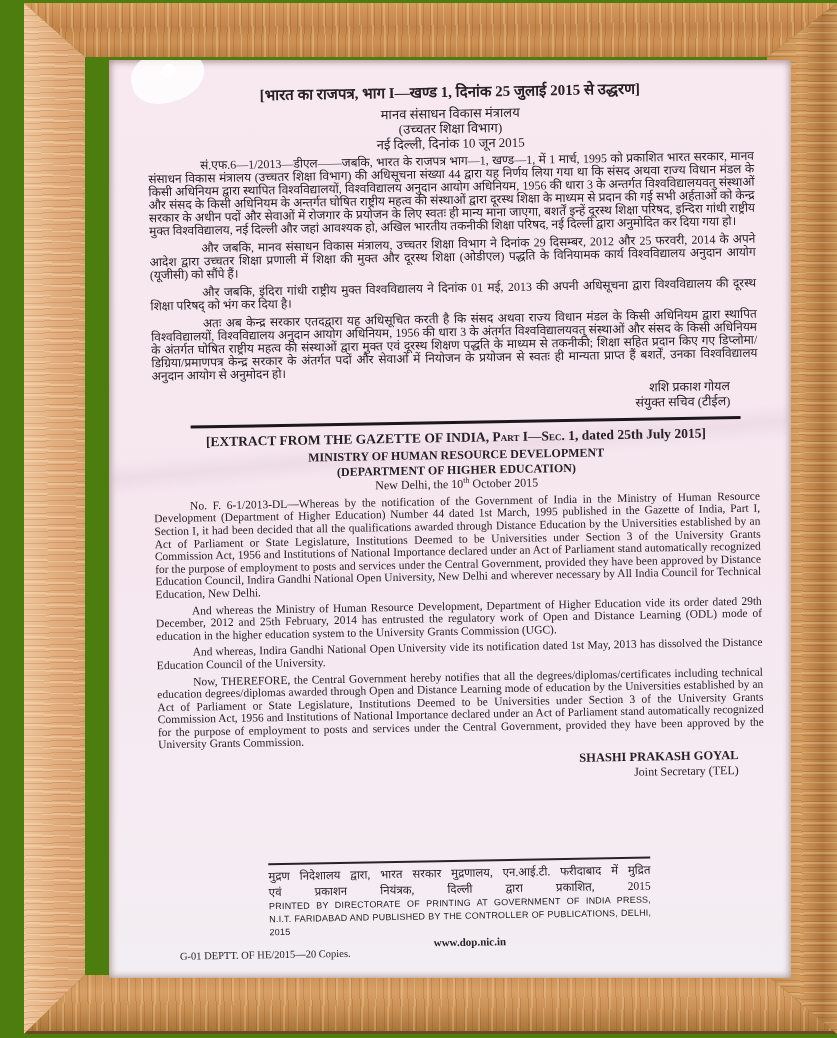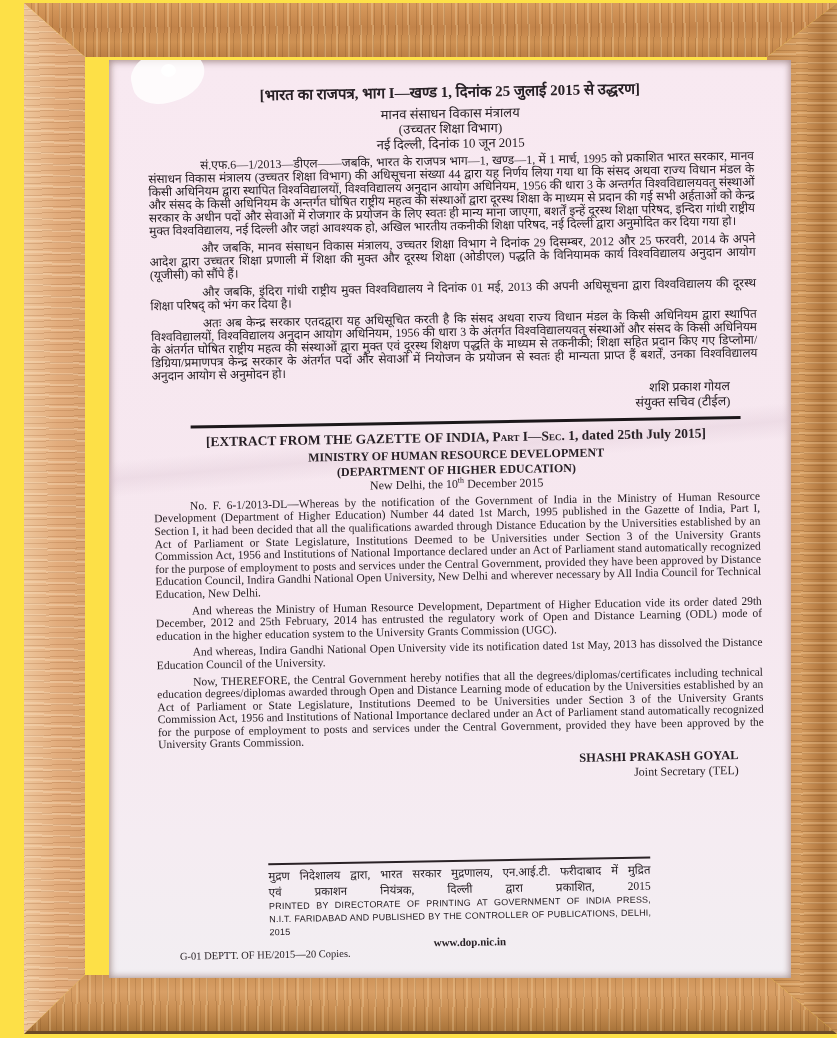--- a/index.html
+++ b/index.html
@@ -1,16 +1,16 @@
 <!DOCTYPE html>
 <html><head>
 <meta charset="utf-8">
 <style>
   html,body{margin:0;padding:0;background:#ffffff;}
-  .stage{position:relative;width:837px;height:1038px;background:#fde047;overflow:hidden;
+  .stage{position:relative;width:837px;height:1038px;background:#4d7c0f;overflow:hidden;
          font-family:"Liberation Serif", serif;}
   
   .frame{position:absolute;left:24px;top:3px;width:813px;height:1031px;}
   .band{position:absolute;}
   .band-top{left:0;top:0;width:813px;height:54px;
     background:
       repeating-linear-gradient(91deg, rgba(104,62,22,.20) 0 1px, transparent 1px 7px),
       repeating-linear-gradient(89deg, rgba(255,226,178,.28) 0 2px, transparent 2px 12px),
       linear-gradient(180deg,#d89b5d 0%,#c2834a 45%,#cf9254 72%,#bb7e44 100%);
     clip-path:polygon(0 0,813px 0,743px 54px,61px 54px);}
@@ -104,21 +104,21 @@
               <div>संयुक्त सचिव (टीईल)</div>
             </div>
           </div>
 
           <div class="rule"></div>
 
           <div class="en">
             <div class="en-heading"><span>[EXTRACT FROM THE GAZETTE OF INDIA, </span><span class="sc">Part I—Sec.</span><span> 1, dated 25th July  2015]</span></div>
             <div class="en-center en-center-bold">MINISTRY OF HUMAN RESOURCE DEVELOPMENT</div>
             <div class="en-center en-center-bold">(DEPARTMENT OF HIGHER EDUCATION)</div>
-            <div class="en-center"><span>New Delhi, the 10</span><sup>th</sup><span> December 2015</span></div>
+            <div class="en-center"><span>New Delhi, the 10</span><sup>th</sup><span> October 2015</span></div>
             <p>No. F. 6-1/2013-DL—Whereas by the notification of the Government of India in the Ministry of Human Resource Development (Department of Higher Education) Number 44 dated 1st March, 1995 published in the Gazette of India, Part I, Section I, it had been decided that all the qualifications awarded through Distance Education by the Universities established by an Act of Parliament or State Legislature, Institutions Deemed to be Universities under Section 3 of the University Grants Commission Act, 1956 and Institutions of National Importance declared under an Act of Parliament stand automatically recognized for the purpose of employment to posts and services under the Central Government, provided they have been approved by Distance Education Council, Indira Gandhi National Open University, New Delhi and wherever necessary by All India Council for Technical Education, New Delhi.</p>
             <p>And whereas the Ministry of Human Resource Development, Department of Higher Education vide its order dated 29th December, 2012 and 25th February, 2014 has entrusted the regulatory work of Open and Distance Learning (ODL) mode of education in the higher education system to the University Grants Commission (UGC).</p>
             <p>And whereas, Indira Gandhi National Open University vide its notification dated 1st May, 2013 has dissolved the Distance Education Council of the University.</p>
             <p>Now, THEREFORE, the Central Government hereby notifies that all the degrees/diplomas/certificates including technical education degrees/diplomas awarded through Open and Distance Learning mode of education by the Universities established by an Act of Parliament or State Legislature, Institutions Deemed to be Universities under Section 3 of the University Grants Commission Act, 1956 and Institutions of National Importance declared under an Act of Parliament stand automatically recognized for the purpose of employment to posts and services under the Central Government, provided they have been approved by the University Grants Commission.</p>
             <div class="en-sign">
               <div>SHASHI PRAKASH GOYAL</div>
               <div class="title">Joint Secretary (TEL)</div>
             </div>
           </div>
         </div>

